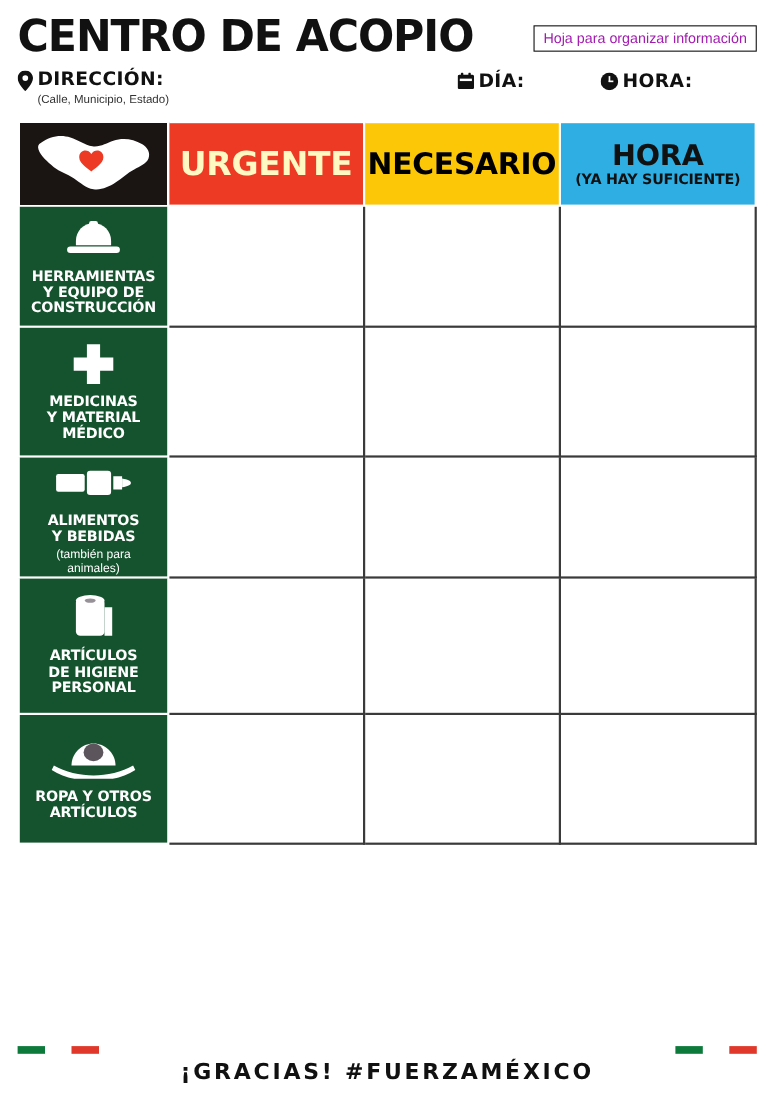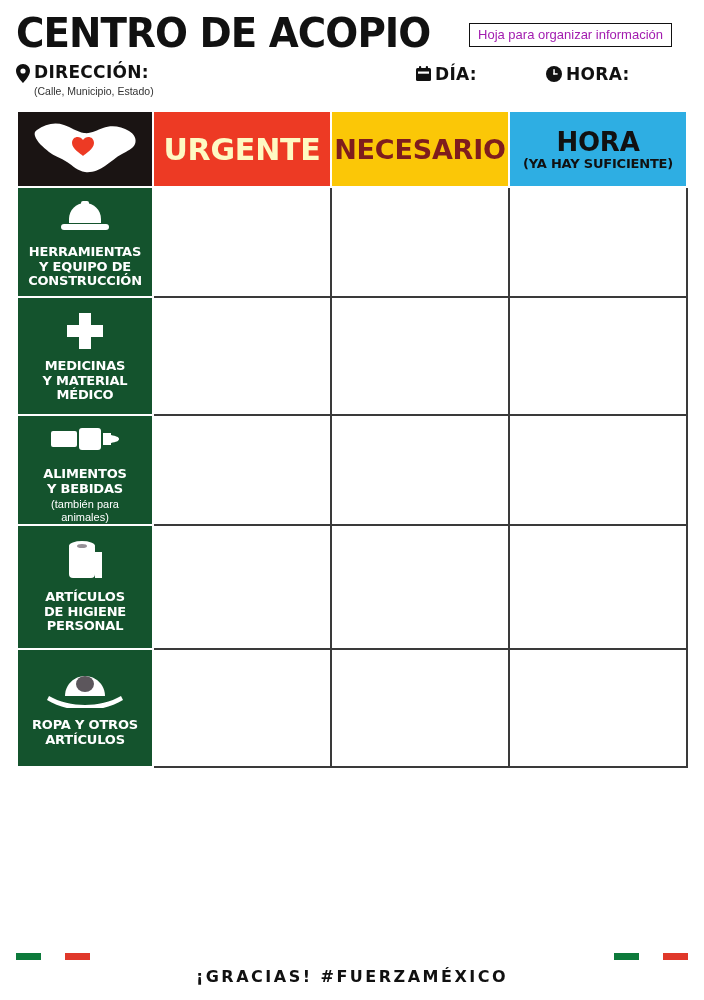--- a/index.html
+++ b/index.html
@@ -5,21 +5,21 @@
   * { box-sizing: border-box; margin: 0; padding: 0; }
   html, body {
     width: 704px; height: 1000px;
     background: #ffffff;
     font-family: "Liberation Sans", sans-serif;
     overflow: hidden;
   }
   .sheet {
     position: relative;
     width: 704px; height: 1000px;
-    padding: 14px 32px 0 16px;
+    padding: 14px 16px 0 16px;
     background: #ffffff;
   }
 
   
   .header-row {
     display: flex;
     align-items: flex-start;
     justify-content: space-between;
   }
   .main-title {
@@ -92,21 +92,21 @@
   .head-cell {
     height: 76px;
     text-align: center;
     vertical-align: middle;
     font-family: "DejaVu Sans", sans-serif;
     font-weight: bold;
     color: #fef9c3;
     letter-spacing: -0.2px;
   }
   .head-urgente { background: #ed3a24; font-size: 30px; }
-  .head-necesario { background: #fbc707; color: #7f1d1d; font-size: 27px; }
+  .head-necesario { background: #fbc707; color: #000000; font-size: 27px; }
   .head-sobra { background: #2eaee3; color: #111111; font-size: 26px; line-height: 1; }
   .head-sobra .sub { display: block; font-size: 13px; margin-top: 2px; letter-spacing: -0.2px; }
 
   .cat-cell {
     width: 136px;
     background: #14532d;
     text-align: center;
     vertical-align: middle;
     padding: 6px 4px 10px 4px;
   }
@@ -143,21 +143,21 @@
     justify-content: space-between;
   }
   .flag { display: flex; height: 7px; width: 74px; }
   .flag i { flex: 1; display: block; }
   .f-green { background: #0d7a3b; }
   .f-white { background: #ffffff; }
   .f-red { background: #e0382a; }
   .footer-text {
     font-family: "DejaVu Sans", sans-serif;
     font-weight: bold;
-    font-size: 16px;
+    font-size: 20px;
     letter-spacing: 2.5px;
     color: #111111;
     white-space: nowrap;
     margin-top: 40px;
   }
 </style>
 </head>
 <body>
 
 <div class="sheet">

